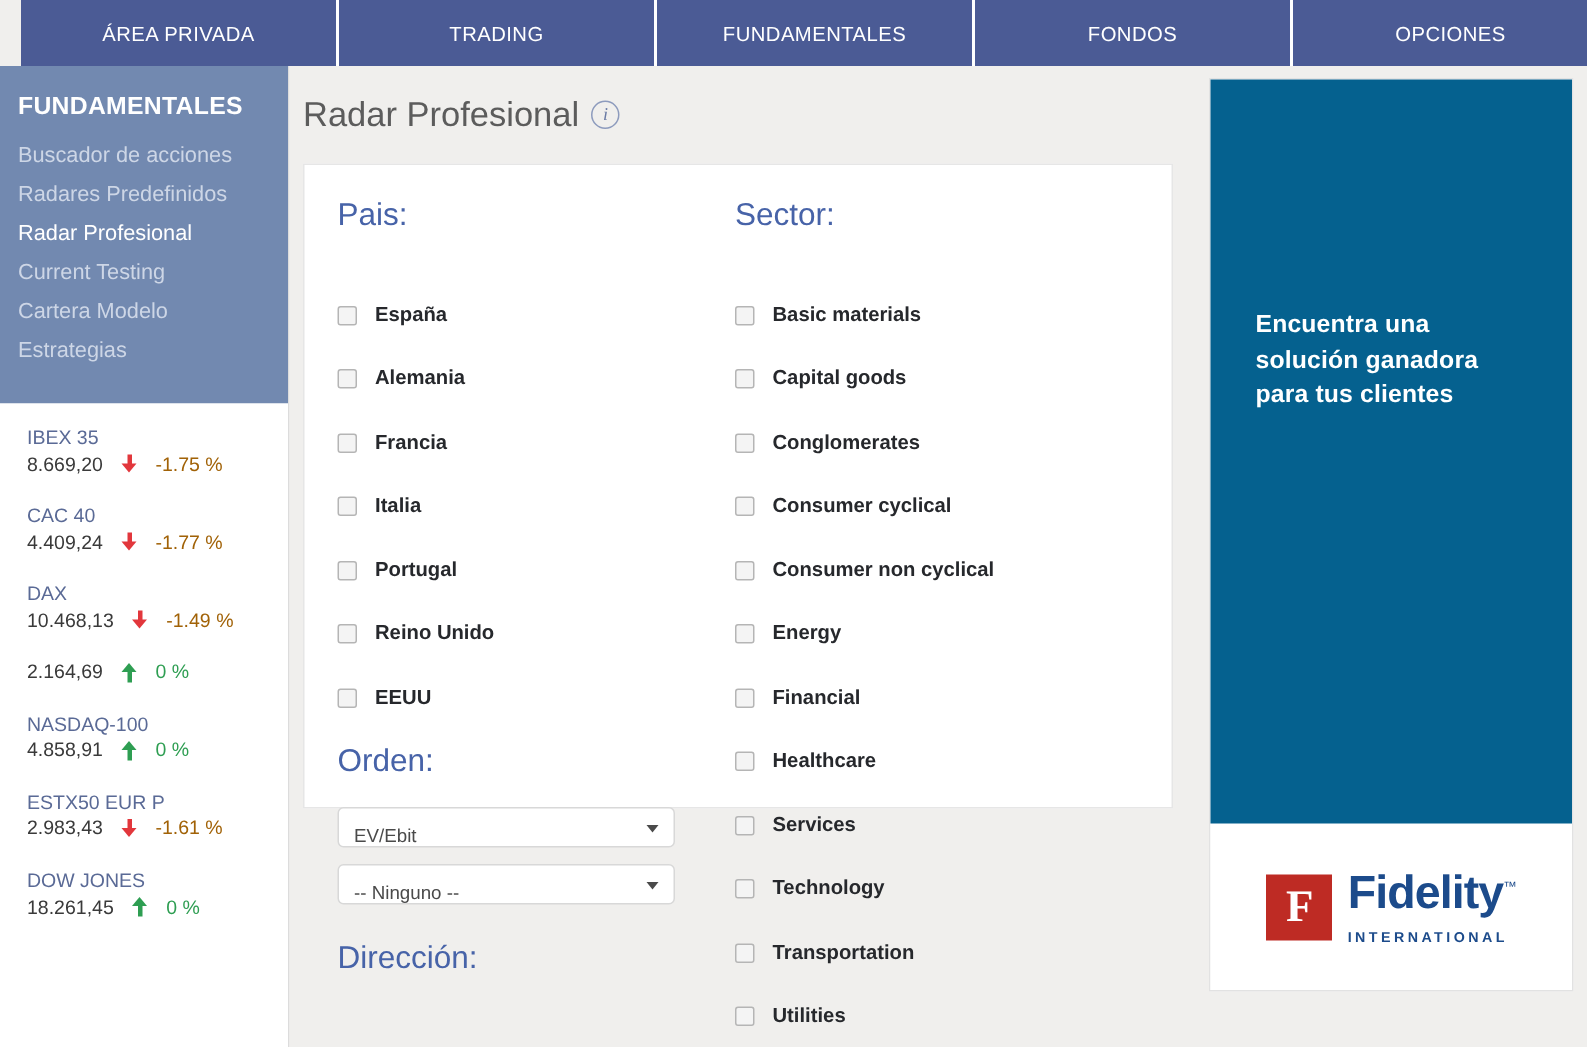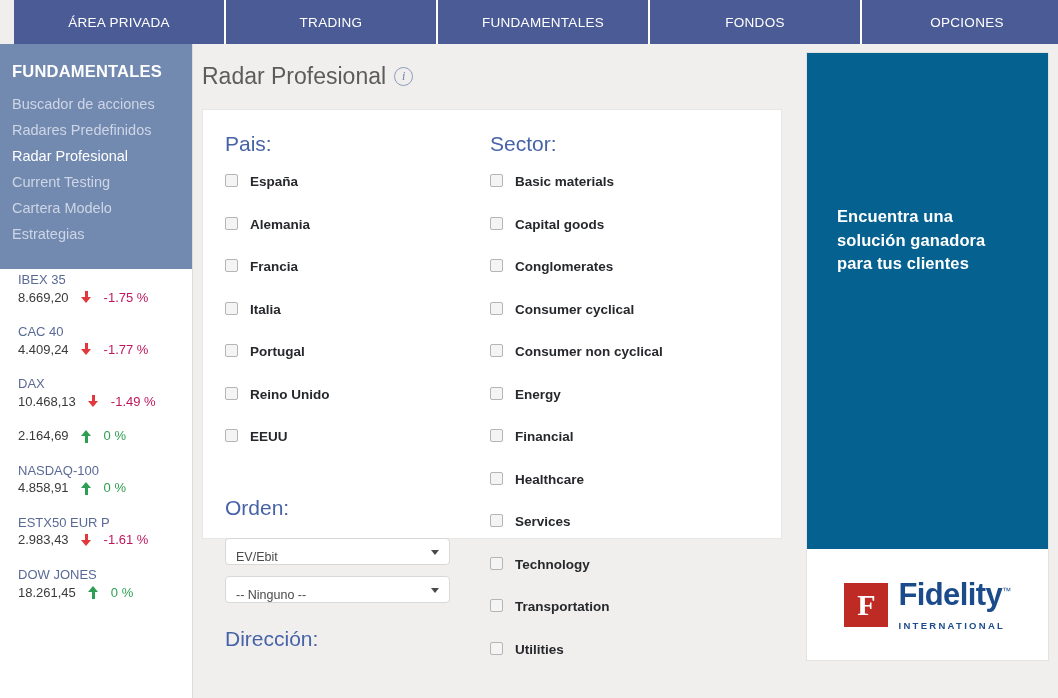--- a/index.html
+++ b/index.html
@@ -67,21 +67,21 @@
   .sidebar-item {
     color: #cdd6e6;
     font-size: 14.5px;
     padding: 5px 12px;
     cursor: pointer;
     white-space: nowrap;
   }
   .sidebar-item.active { color: #ffffff; }
 
   .ticker-list {
-    padding: 2px 0 8px 18px;
+    padding: 14px 0 8px 18px;
     background: #ffffff;
   }
   .ticker {
     margin-bottom: 17px;
     line-height: 1.35;
   }
   .ticker-name {
     color: #5a6a96;
     font-size: 13px;
   }
@@ -121,21 +121,21 @@
     background: #2e9e52;
   }
   .arrow.up::after {
     content: "";
     position: absolute;
     left: 0.5px; top: 0;
     border-left: 5px solid transparent;
     border-right: 5px solid transparent;
     border-bottom: 6px solid #2e9e52;
   }
-  .pct.neg { color: #be185d; }
+  .pct.neg { color: #a16207; }
   .pct.pos { color: #2e9e52; }
 
   
   .main {
     position: absolute;
     top: 44px; left: 193px;
     width: 603px;
     height: 654px;
     background: #f0efed;
     padding: 0 14px 0 0;
@@ -183,21 +183,21 @@
   .group-label {
     font-size: 21px;
     color: #4763a8;
     font-weight: normal;
     margin-bottom: 18px;
   }
   .group-label.spaced { margin-top: 24px; }
 
   .opt-row {
     display: flex;
-    align-items: flex-start;
+    align-items: flex-end;
     height: 42.5px;
     gap: 12px;
   }
   .cbox {
     width: 13px; height: 13px;
     border: 1px solid #b5b5b5;
     background: #f4f4f4;
     border-radius: 2px;
     flex: 0 0 auto;
     cursor: pointer;

